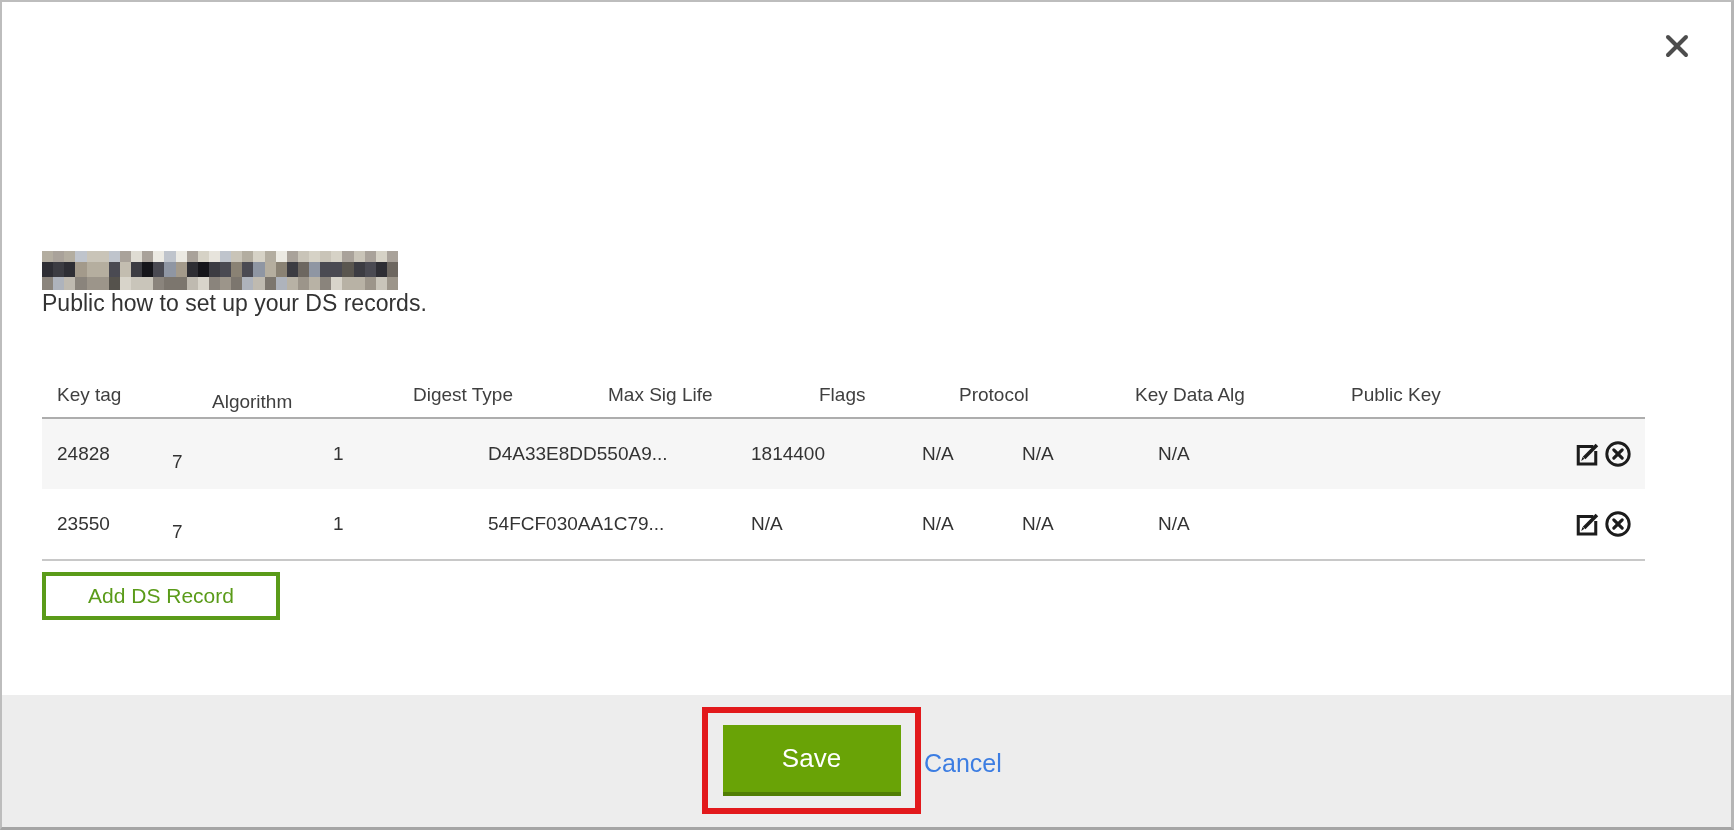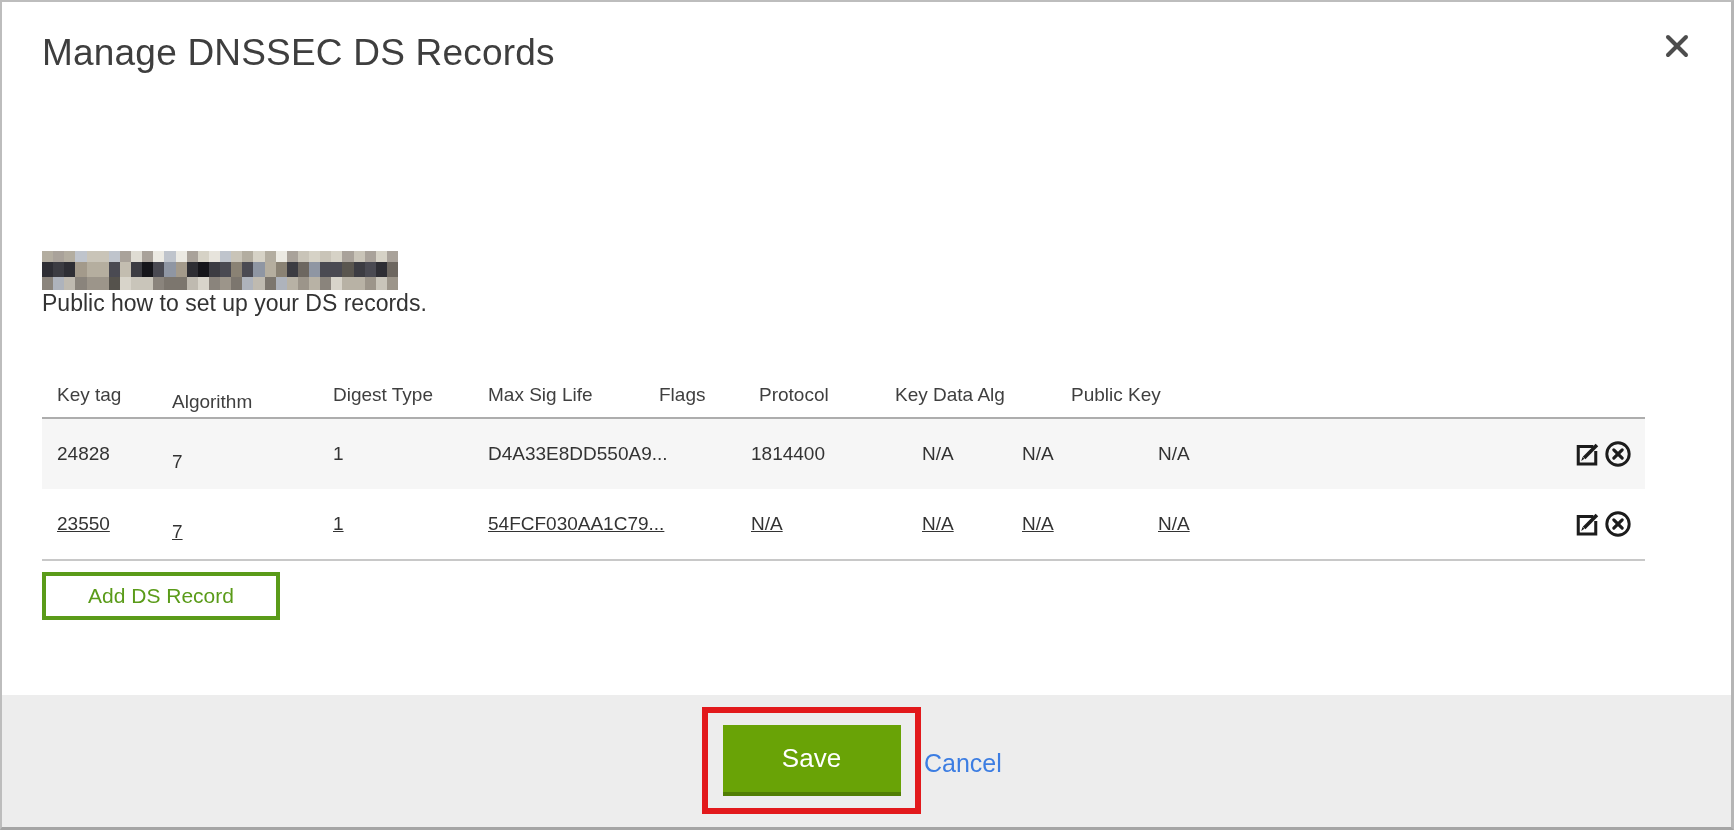--- a/index.html
+++ b/index.html
@@ -8,24 +8,24 @@
          border:2px solid #bdbdbd;border-bottom:3px solid #a5a5a5;border-right:3px solid #b5b5b5;
          background:#fff;}
   .dialog-title{position:absolute;left:40px;top:30px;font-size:37px;font-weight:300;color:#3e3e3e;letter-spacing:0.2px;}
   .close-btn{position:absolute;left:1658px;top:28px;width:34px;height:34px;background:none;border:none;cursor:pointer;padding:0;}
   .domain-mosaic{position:absolute;left:40px;top:249px;width:356px;height:39px;display:flex;flex-direction:column;}
   .mosaic-row{display:flex;width:100%;}
   .mosaic-cell{flex:1 0 auto;}
   .intro{position:absolute;left:40px;top:288px;font-size:23px;color:#333;}
   
   .ds-table{position:absolute;left:40px;top:370px;width:1603px;font-size:19px;color:#333;}
-  .thead{display:flex;align-items:center;height:45px;border-bottom:2px solid #adadad;color:#3f3f3f;}
+  .thead{display:flex;align-items:center;height:45px;border-bottom:2px solid #adadad;color:#3f3f3f;gap:40px;}
   .trow{display:flex;align-items:center;height:70px;background:#fff;}
   .trow.alt{background:#f6f6f6;}
-  .trow.last{border-bottom:2px solid #c8c8c8;text-decoration:underline;}
+  .trow.last{border-bottom:2px solid #c8c8c8;}
   .c{flex:0 0 auto;white-space:nowrap;overflow:hidden;}
   .c0{width:130px;padding-left:15px;box-sizing:border-box;}
   .c1{width:161px;margin-top:15px;}.c2{width:155px;}.c3{width:263px;}.c4{width:171px;}
   .c5{width:100px;}.c6{width:136px;}.c7{width:176px;}.c8{width:150px;}
   .c9{flex:1 1 auto;display:flex;justify-content:flex-end;align-items:center;padding-right:12px;gap:1px;}
   .icon-btn{background:none;border:none;padding:0;margin:0;width:30px;height:30px;cursor:pointer;display:flex;align-items:center;justify-content:center;}
   
   .add-btn{position:absolute;left:40px;top:570px;width:238px;height:48px;background:#fff;
            border:4px solid #5a9b19;color:#5a9b19;font-size:21px;font-family:inherit;cursor:pointer;}
   
@@ -34,21 +34,20 @@
            border:6px solid #e2191c;display:flex;align-items:center;justify-content:center;}
   .save-btn{width:178px;height:71px;background:#69a306;border:none;border-bottom:4px solid #517e04;
             color:#fff;font-size:26px;font-family:inherit;cursor:pointer;}
   .cancel-link{position:absolute;left:922px;top:746px;font-size:25px;line-height:30px;color:#3c7de2;text-decoration:none;cursor:pointer;}
 </style>
 </head>
 <body>
 
 <div class="modal">
 
-  <div class="dialog-title">Manage DNSSEC DS Records</div>
 
   <button class="close-btn" aria-label="close">
     <svg width="28" height="28" viewBox="0 0 28 28">
       <line x1="5" y1="5" x2="23" y2="23" stroke="#4d4d4d" stroke-width="4" stroke-linecap="round"></line>
       <line x1="23" y1="5" x2="5" y2="23" stroke="#4d4d4d" stroke-width="4" stroke-linecap="round"></line>
     </svg>
   </button>
 
   <div class="domain-mosaic">
       <div class="mosaic-row" style="height: 11px;">

